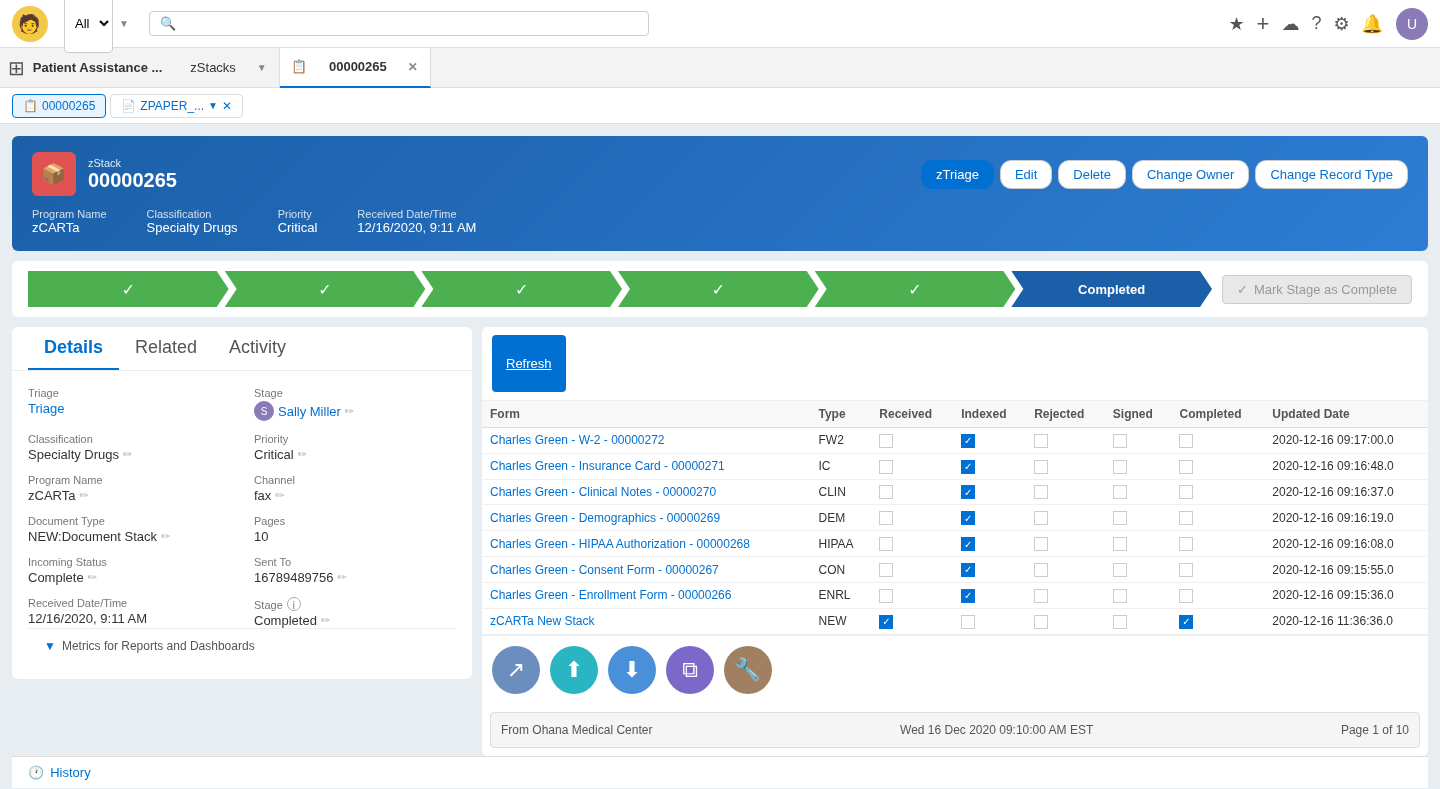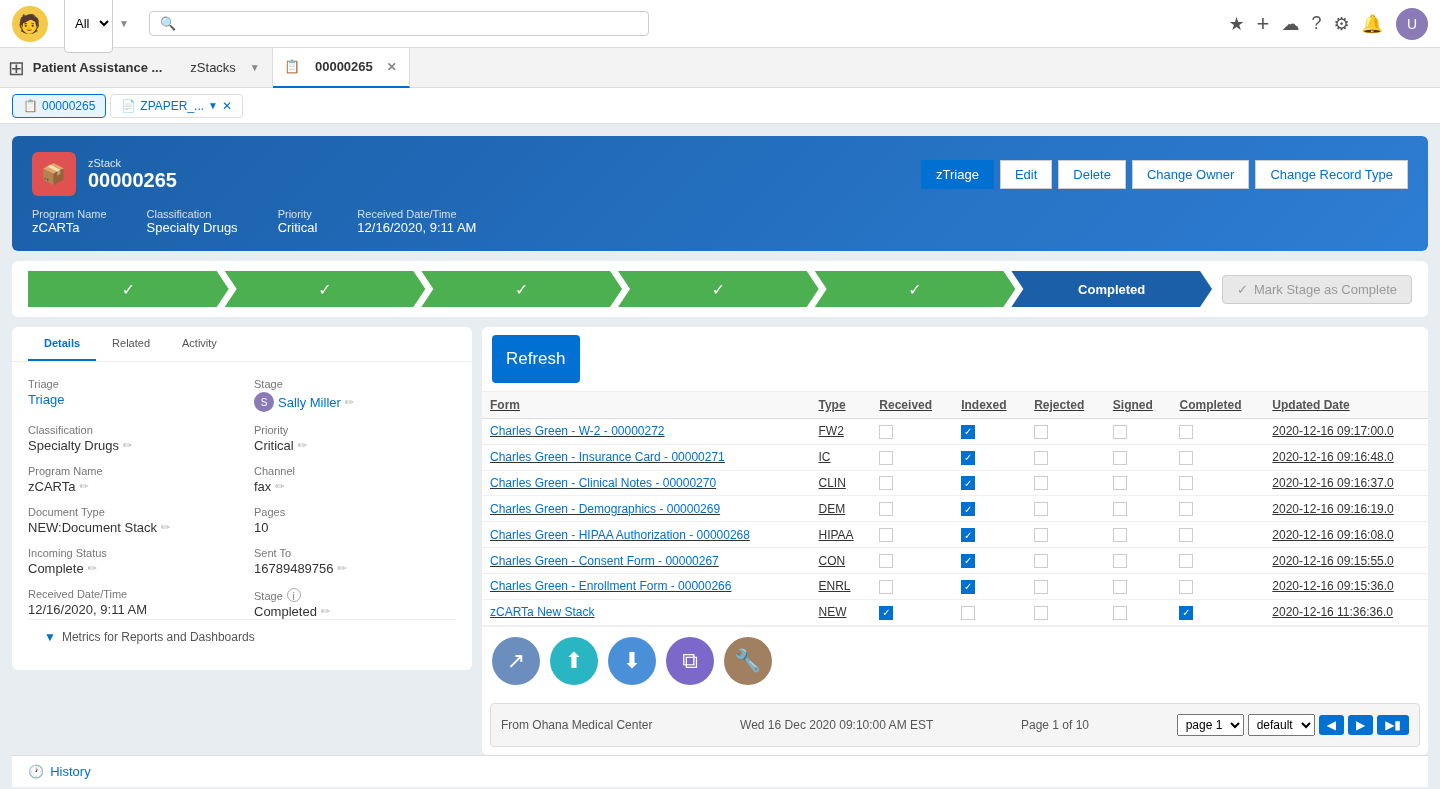--- a/index.html
+++ b/index.html
@@ -53,21 +53,21 @@
     .app-title { font-weight: bold; font-size: 13px; color: #333; margin-right: 16px; }
     .tab {
       display: flex; align-items: center;
       padding: 0 12px;
       height: 40px;
       border-right: 1px solid #ddd;
       cursor: pointer;
       font-size: 13px;
       color: #333;
       position: relative;
-      gap: 14px;
+      gap: 21px;
     }
     .tab.active {
       background: #fff;
       border-bottom: 2px solid #0070d2;
       font-weight: 600;
     }
     .tab .close-btn { font-size: 12px; color: #888; cursor: pointer; }
 
     
     .record-tabs {
@@ -113,21 +113,21 @@
       width: 44px; height: 44px; background: #e05252; border-radius: 6px;
       display: flex; align-items: center; justify-content: center;
       font-size: 20px; color: #fff; margin-right: 12px;
     }
     .record-title-group { display: flex; align-items: center; }
     .record-subtitle { font-size: 11px; opacity: 0.85; }
     .record-title { font-size: 20px; font-weight: 600; }
     .record-actions { display: flex; gap: 6px; }
     .action-btn {
       background: #fff; color: #0070d2; border: 1px solid #ccc;
-      border-radius: 0; padding: 6px 14px; cursor: pointer; font-size: 13px;
+      border-radius: 11px; padding: 6px 14px; cursor: pointer; font-size: 13px;
     }
     .action-btn.primary { background: #0070d2; color: #fff; border-color: #0070d2; }
     .record-meta { display: flex; gap: 40px; }
     .meta-item { }
     .meta-label { font-size: 11px; opacity: 0.8; }
     .meta-value { font-size: 13px; font-weight: 500; }
 
     
     .stage-bar {
       background: #fff;
@@ -168,21 +168,21 @@
     .card {
       background: #fff;
       border-radius: 6px;
       overflow: hidden;
     }
     .card-tabs {
       display: flex; border-bottom: 1px solid #eee;
       padding: 0 16px;
     }
     .card-tab {
-      padding: 10px 16px; cursor: pointer; font-size: 11px; color: #555;
+      padding: 10px 16px; cursor: pointer; font-size: 18px; color: #555;
       border-bottom: 2px solid transparent;
     }
     .card-tab.active { color: #0070d2; border-bottom: 2px solid #0070d2; font-weight: 600; }
 
     .card-body { padding: 16px; }
     .field-grid { display: grid; grid-template-columns: 1fr 1fr; gap: 12px 24px; }
     .field-item { }
     .field-label { font-size: 11px; color: #777; margin-bottom: 2px; }
     .field-value { font-size: 13px; color: #333; display: flex; align-items: center; gap: 4px; }
     .field-value a { color: #0070d2; text-decoration: none; }
@@ -192,24 +192,24 @@
     
     .table-header {
       display: flex; align-items: center;
       padding: 8px 10px;
       background: #fff;
       border-bottom: 1px solid #eee;
       gap: 8px;
     }
     .refresh-btn {
       background: #0070d2; color: #fff; border: none;
-      border-radius: 4px; padding: 14px 14px; cursor: pointer; font-size: 17px;
+      border-radius: 4px; padding: 21px 14px; cursor: pointer; font-size: 13px; text-decoration: underline;
     }
     .table-wrap { overflow-x: auto; }
-    table { width: 100%; border-collapse: collapse; font-size: 12px; text-decoration: underline; }
+    table { width: 100%; border-collapse: collapse; font-size: 12px; }
     th {
       background: #f8f8f8;
       padding: 6px 8px;
       text-align: left;
       border-bottom: 1px solid #ddd;
       font-weight: 600; color: #555;
       white-space: nowrap;
     }
     td {
       padding: 5px 8px;
@@ -605,31 +605,20 @@
           <div class="action-icon-btn" style="background:#2ab5c3;" title="Upload">⬆</div>
           <div class="action-icon-btn" style="background:#4a90d9;" title="Download">⬇</div>
           <div class="action-icon-btn" style="background:#7b68c8;" title="Copy">⧉</div>
           <div class="action-icon-btn" style="background:#a08060;" title="Tools">🔧</div>
         </div>
 
         <div class="doc-preview">
           <span>From Ohana Medical Center</span>
           <span>Wed 16 Dec 2020 09:10:00 AM EST</span>
           <span>Page 1 of 10</span>
-          <div class="doc-nav">
-            <select>
-              <option>page 1</option>
-            </select>
-            <select>
-              <option>default</option>
-            </select>
-            <button class="nav-arrow">◀</button>
-            <button class="nav-arrow">▶</button>
-            <button class="nav-arrow">▶▮</button>
-          </div>
         </div>
 
       </div>
     </div>
 
   </div>
 
   <div class="history-bar">
     <span>🕐</span>
     <span>History</span>

